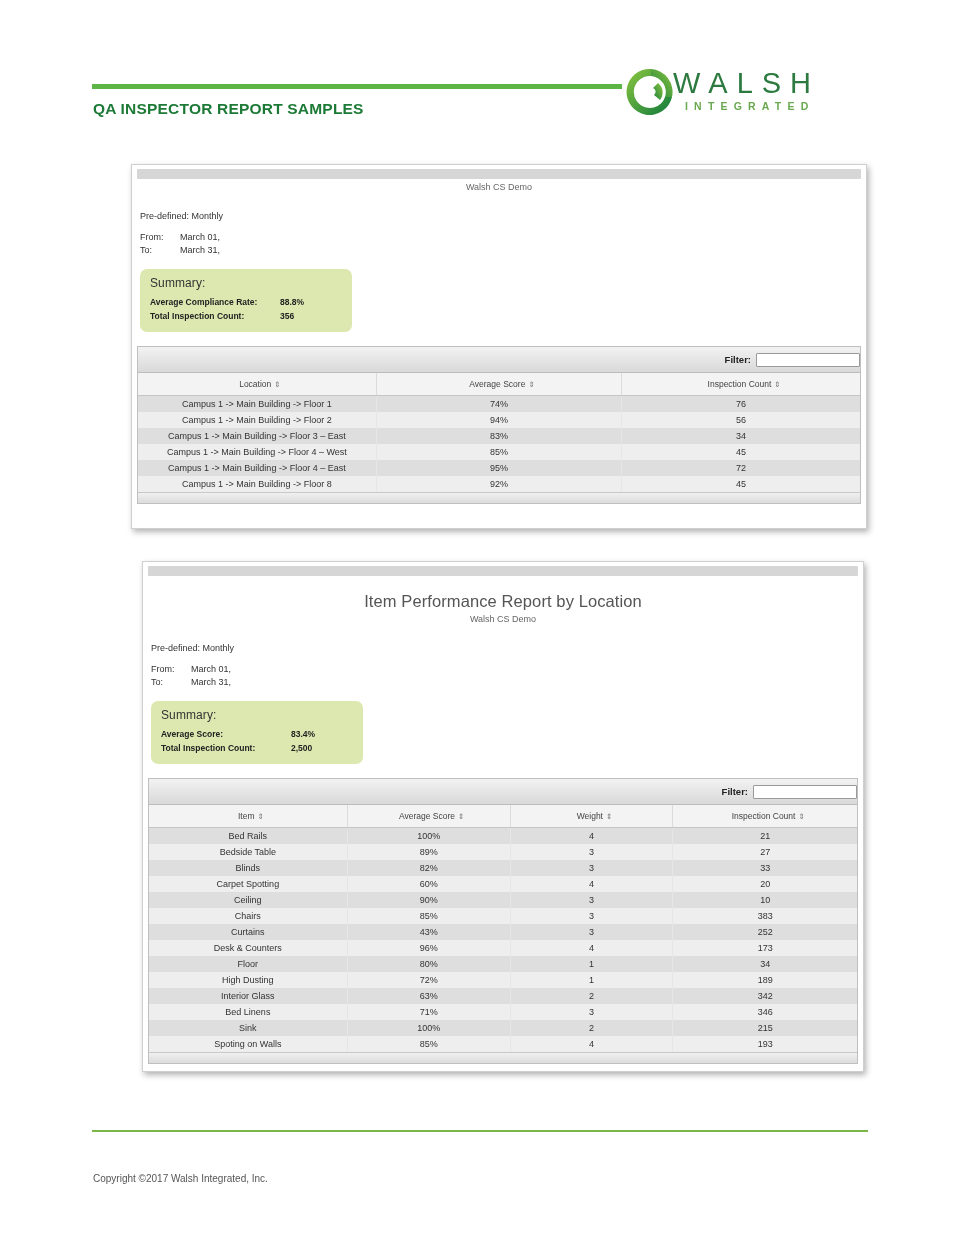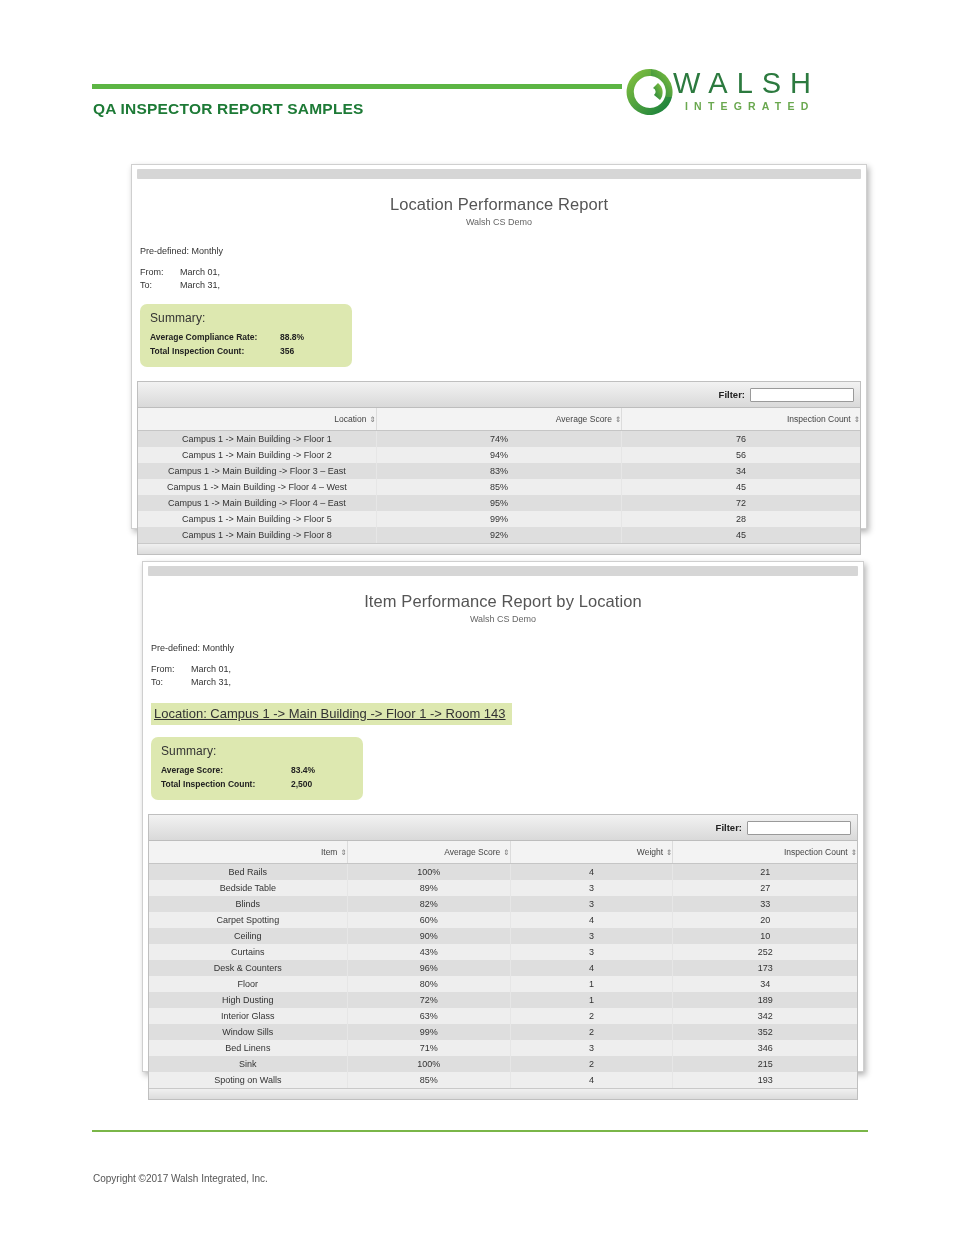--- a/index.html
+++ b/index.html
@@ -91,34 +91,33 @@
   .table-wrap {
     margin:14px 5px 0 5px;
     border:1px solid #bfbfbf;
     background:#fff;
   }
   .filter-bar {
     height:26px;
     background:linear-gradient(to bottom,#f2f2f2 0%,#d9d9d9 100%);
     border-bottom:1px solid #bdbdbd;
     display:flex; align-items:center; justify-content:flex-end;
-    padding-right:6px;
   }
   .filter-label { font-size:9.5px; font-weight:bold; color:#222; margin-right:5px; }
   .filter-input {
     width:104px; height:14px; background:#fff;
     border:1px solid #9a9a9a; border-radius:1px;
   }
   table { border-collapse:collapse; width:100%; table-layout:fixed; }
   thead th {
     background:#f3f3f3;
     border-bottom:1px solid #c5c5c5;
     border-right:1px solid #dcdcdc;
     font-size:8.5px; font-weight:400; color:#444;
-    text-align:right; padding:5px 0 5px 6px; height:22px;
+    text-align:center; padding:5px 0 5px 6px; height:22px;
     white-space:nowrap;
   }
   thead th:last-child { border-right:none; }
   .sort-ico { font-size:7.5px; color:#777; margin-left:3px; }
   tbody td {
     font-size:9px; color:#333; text-align:center;
     padding:3px 0; height:16px;
     border-right:1px solid #e6e6e6;
   }
   tbody td:last-child { border-right:none; }
@@ -164,21 +163,20 @@
       <circle cx="26" cy="26" r="11" fill="#ffffff"></circle>
       <path d="M33 17 A12 12 0 0 1 35 34 L29 29 A4 4 0 0 0 28 22 Z" fill="url(#g2)"></path>
     </svg>
     <div class="logo-word">WALSH</div>
     <div class="logo-sub">INTEGRATED</div>
   </div>
 </div>
 
 <div class="report" id="report-1">
   <div class="panel-titlebar"></div>
-  <div class="report-title">Location Performance Report</div>
   <div class="report-subtitle">Walsh CS Demo</div>
 
   <div class="meta">
     <div class="predef">Pre-defined: Monthly</div>
     <div class="meta-row">
       <span class="lbl">From:</span><span>March 01,</span>
     </div>
     <div class="meta-row">
       <span class="lbl">To:</span><span>March 31,</span>
     </div>
@@ -234,25 +232,20 @@
             <td>Campus 1 -&gt; Main Building -&gt; Floor 4 – West</td>
             <td>85%</td>
             <td>45</td>
           </tr>
           <tr>
             <td>Campus 1 -&gt; Main Building -&gt; Floor 4 – East</td>
             <td>95%</td>
             <td>72</td>
           </tr>
           <tr>
-            <td>Campus 1 -&gt; Main Building -&gt; Floor 5</td>
-            <td>99%</td>
-            <td>28</td>
-          </tr>
-          <tr>
             <td>Campus 1 -&gt; Main Building -&gt; Floor 8</td>
             <td>92%</td>
             <td>45</td>
           </tr>
         </tbody>
     </table>
     <div class="table-footbar"></div>
   </div>
 </div>
 
@@ -264,21 +257,20 @@
   <div class="meta">
     <div class="predef">Pre-defined: Monthly</div>
     <div class="meta-row">
       <span class="lbl">From:</span><span>March 01,</span>
     </div>
     <div class="meta-row">
       <span class="lbl">To:</span><span>March 31,</span>
     </div>
   </div>
 
-  <div class="loc-banner">Location: Campus 1 -&gt; Main Building -&gt; Floor 1 -&gt; Room 143</div>
 
   <div class="summary">
     <div class="summary-head">Summary:</div>
     <div class="summary-row">
       <span class="s-lbl">Average Score:</span>
       <span class="s-val">83.4%</span>
     </div>
     <div class="summary-row">
       <span class="s-lbl">Total Inspection Count:</span>
       <span class="s-val">2,500</span>
@@ -330,20 +322,26 @@
             <td>4</td>
             <td>20</td>
           </tr>
           <tr>
             <td>Ceiling</td>
             <td>90%</td>
             <td>3</td>
             <td>10</td>
           </tr>
           <tr>
+            <td>Chairs</td>
+            <td>85%</td>
+            <td>3</td>
+            <td>383</td>
+          </tr>
+          <tr>
             <td>Curtains</td>
             <td>43%</td>
             <td>3</td>
             <td>252</td>
           </tr>
           <tr>
             <td>Desk &amp; Counters</td>
             <td>96%</td>
             <td>4</td>
             <td>173</td>
@@ -360,26 +358,20 @@
             <td>1</td>
             <td>189</td>
           </tr>
           <tr>
             <td>Interior Glass</td>
             <td>63%</td>
             <td>2</td>
             <td>342</td>
           </tr>
           <tr>
-            <td>Window Sills</td>
-            <td>99%</td>
-            <td>2</td>
-            <td>352</td>
-          </tr>
-          <tr>
             <td>Bed Linens</td>
             <td>71%</td>
             <td>3</td>
             <td>346</td>
           </tr>
           <tr>
             <td>Sink</td>
             <td>100%</td>
             <td>2</td>
             <td>215</td>

